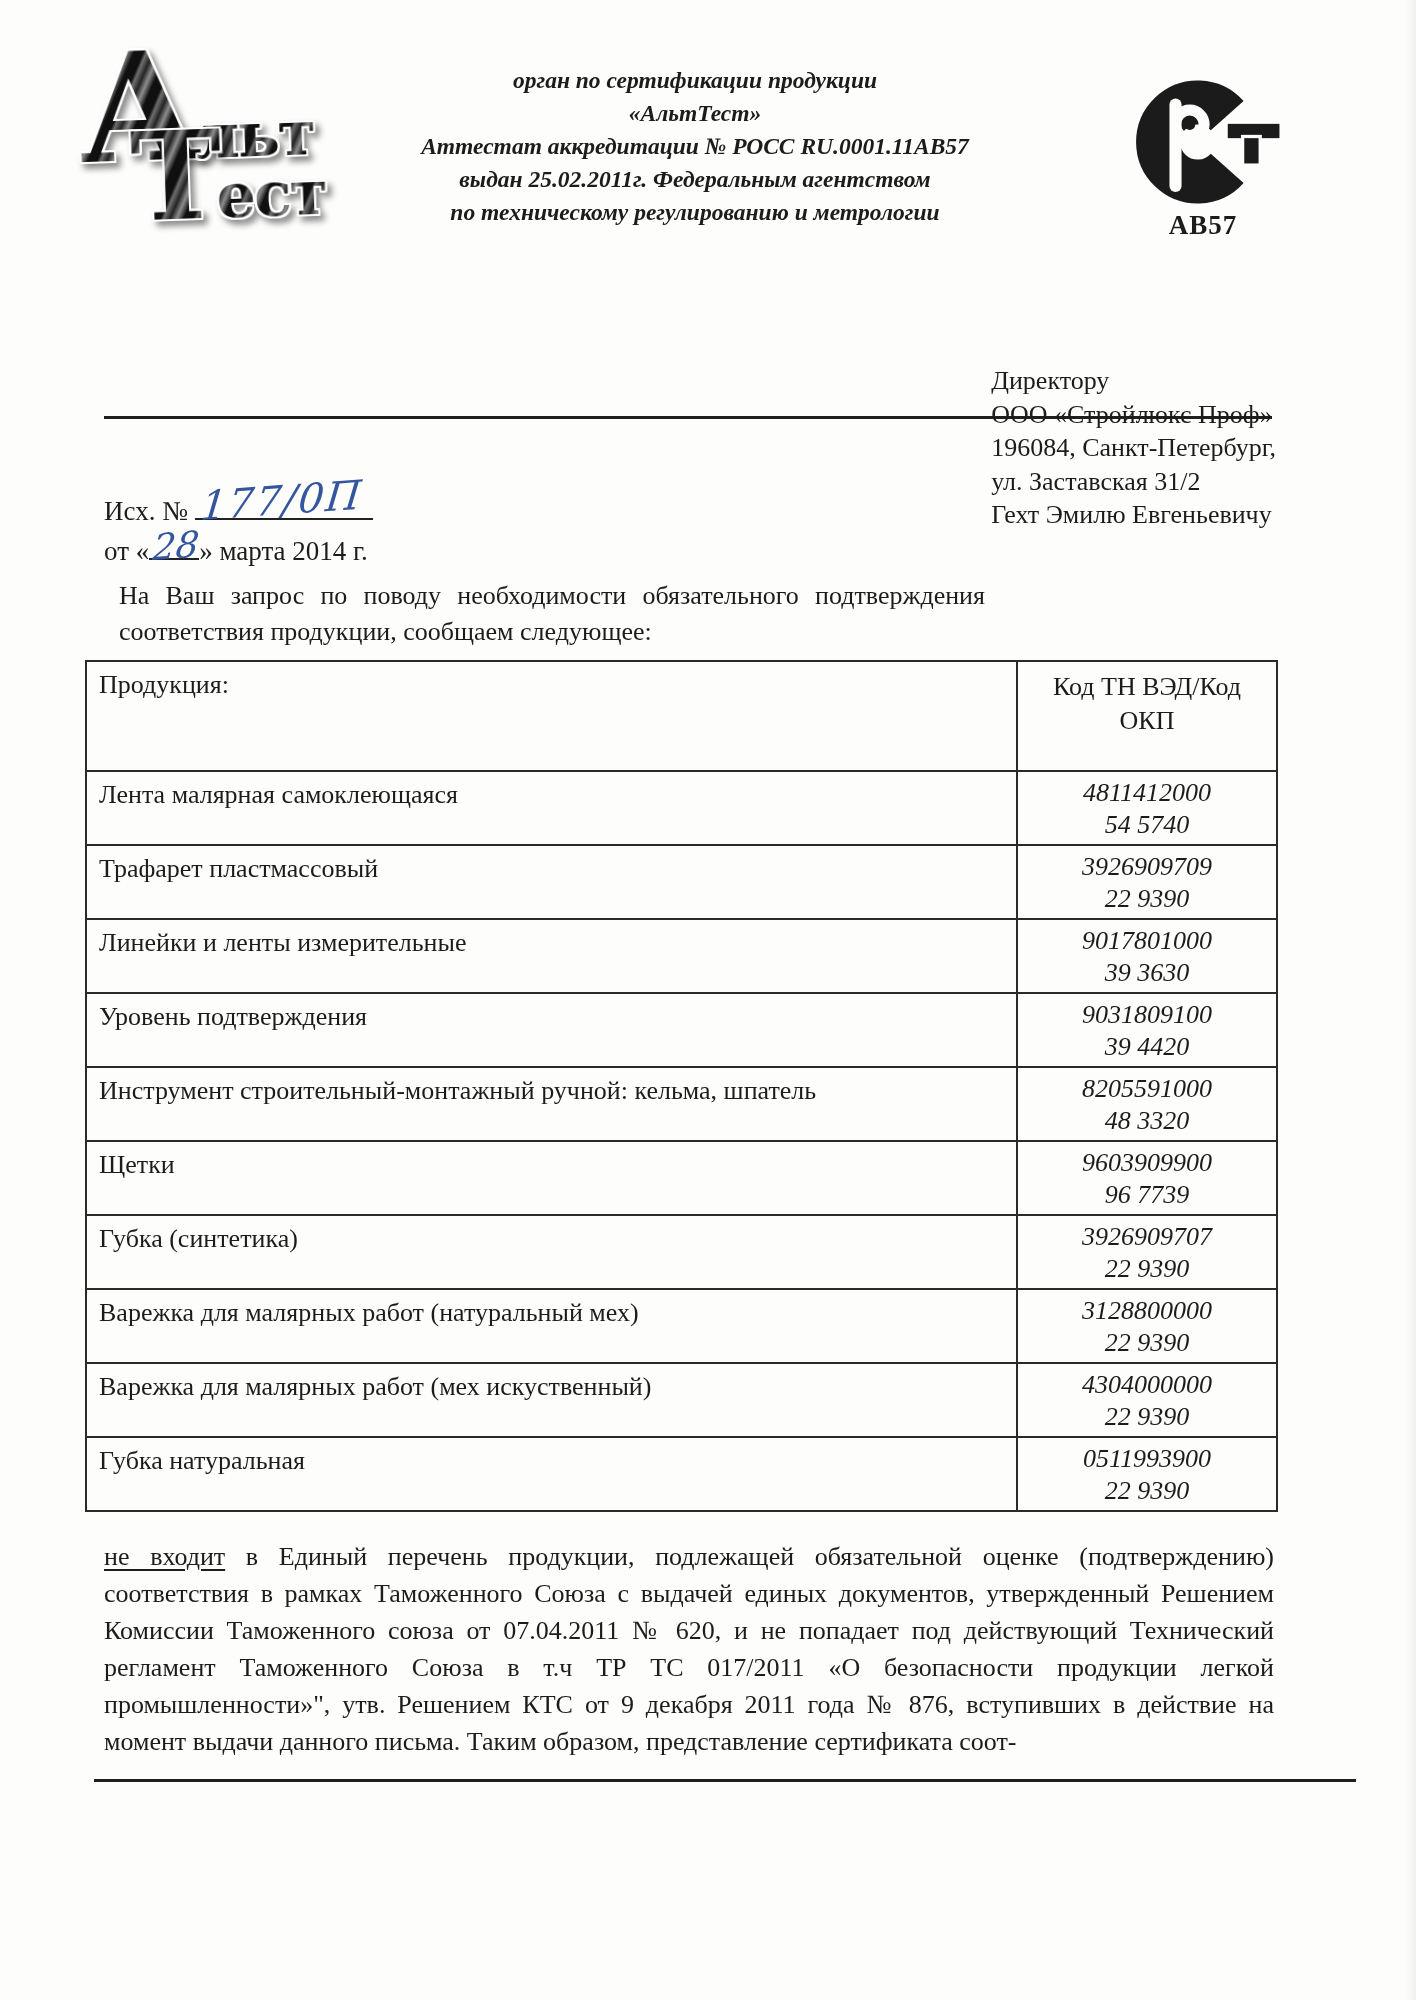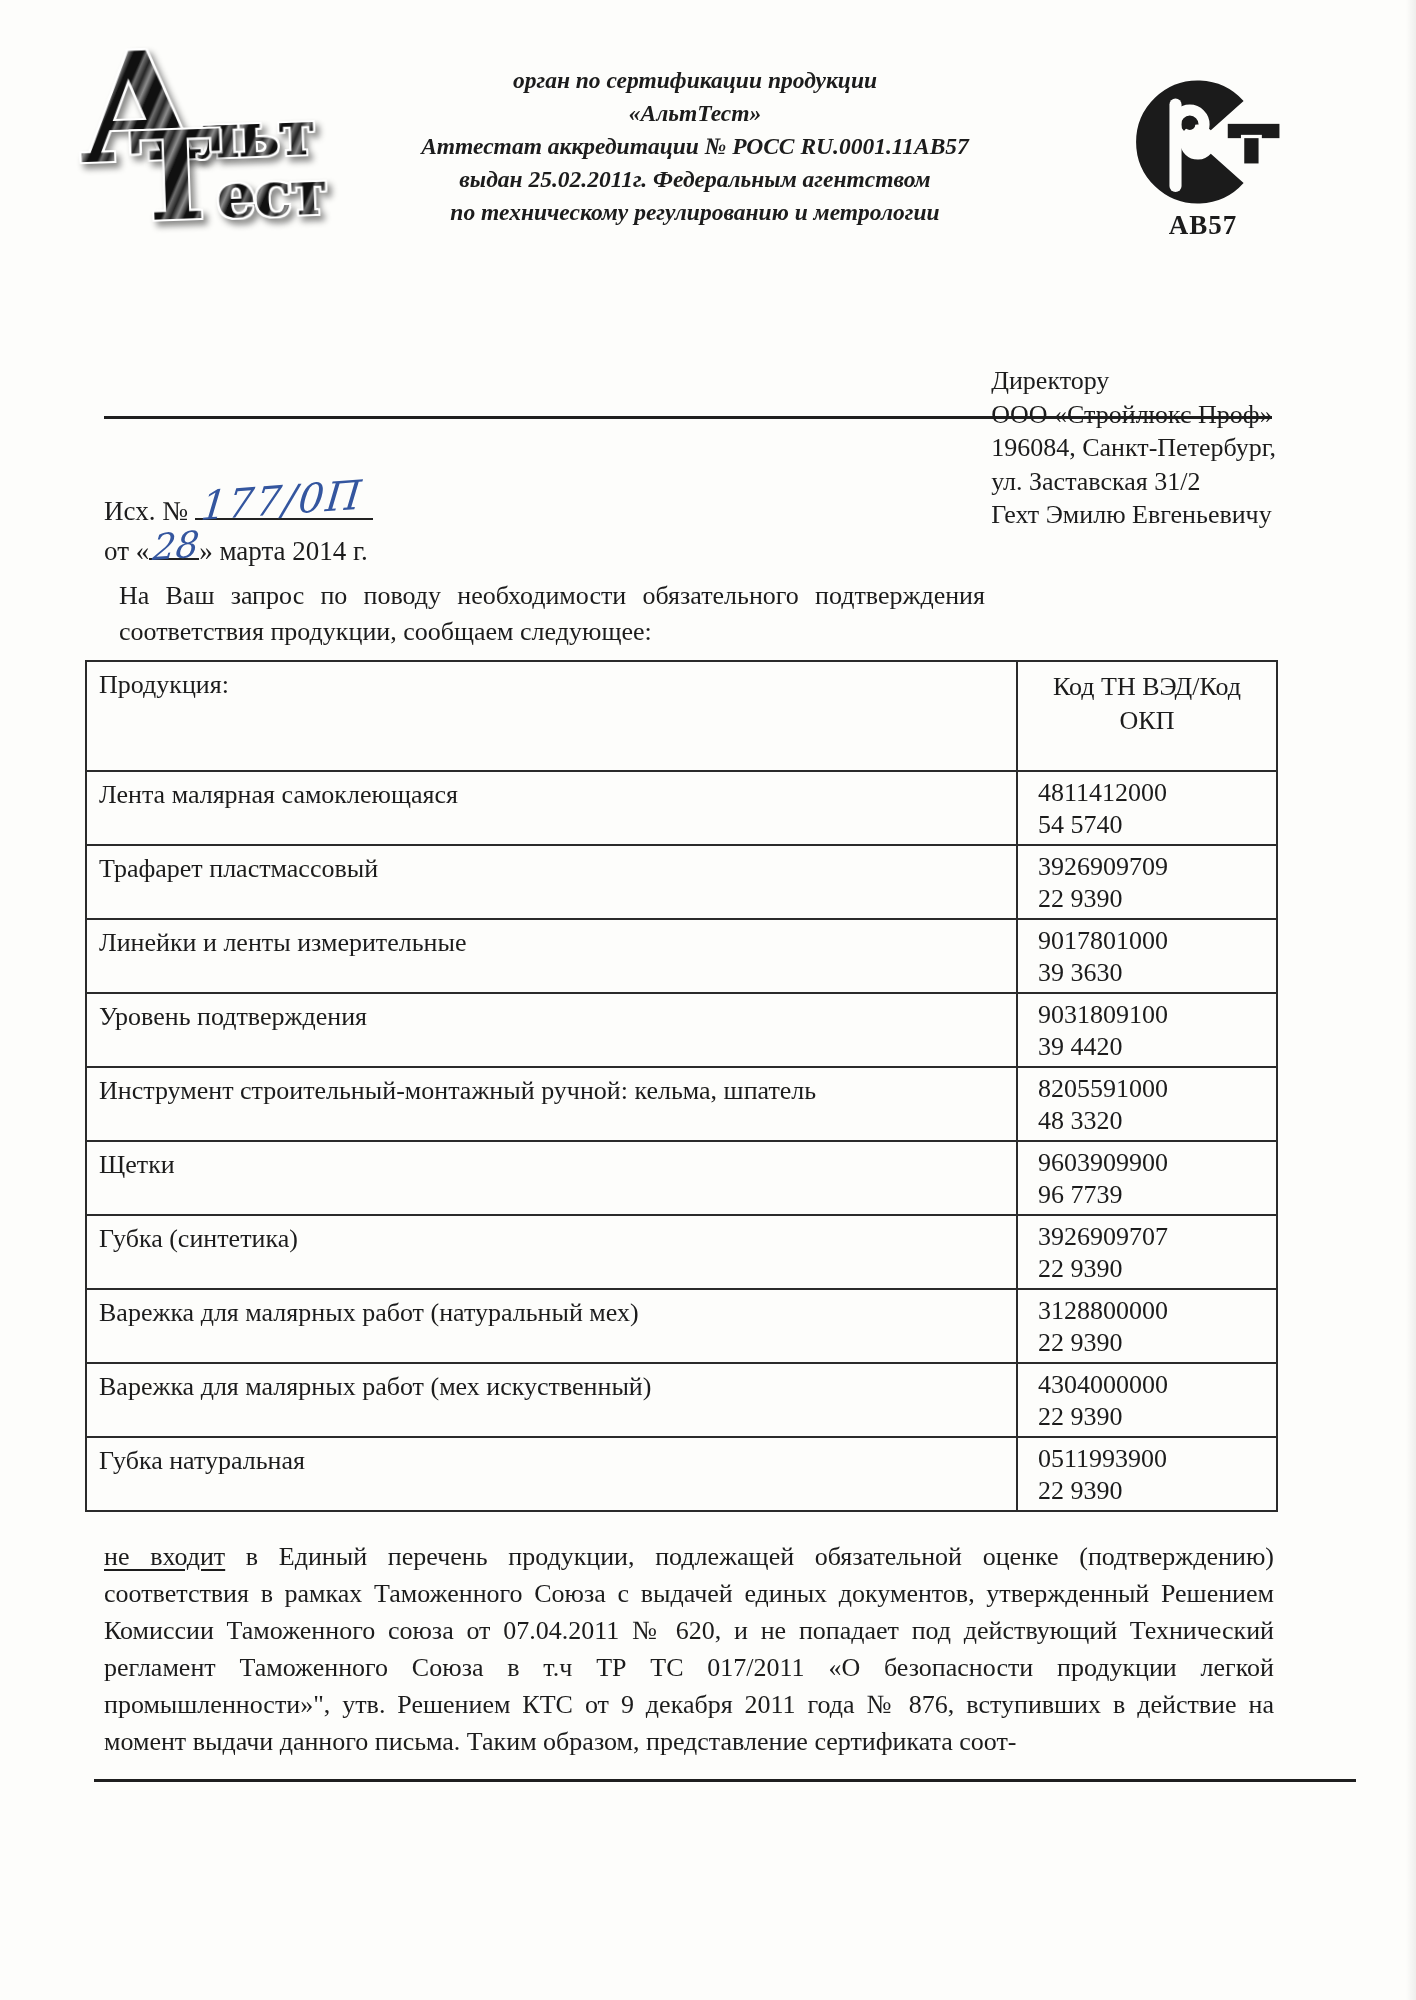--- a/index.html
+++ b/index.html
@@ -79,21 +79,21 @@
     border-collapse:collapse;table-layout:fixed;
     font-size:26px;
     border-radius:9px;
   }
   table.codes td,table.codes th{
     border:2px solid #2b2b2b;vertical-align:top;font-weight:normal;
   }
   th.h-prod{width:905px;text-align:left;padding:8px 12px 4px;height:96px;}
   th.h-code{text-align:center;padding:8px 6px 4px;line-height:34px;}
   td.prod{padding:7px 12px 4px;line-height:31px;}
-  td.code{text-align:left;padding:5px 20px 4px;}
+  td.code{text-align:center;padding:5px 20px 4px;font-style:italic;}
   td.code .c1,td.code .c2{line-height:31.5px;}
   tbody tr{height:66px;}
 
   .closing{
     position:absolute;left:104px;top:1538px;width:1170px;
     font-size:26px;line-height:37px;text-align:justify;
   }
   .closing .u{text-decoration:underline;text-decoration-thickness:2px;text-underline-offset:4px;}
 
   

